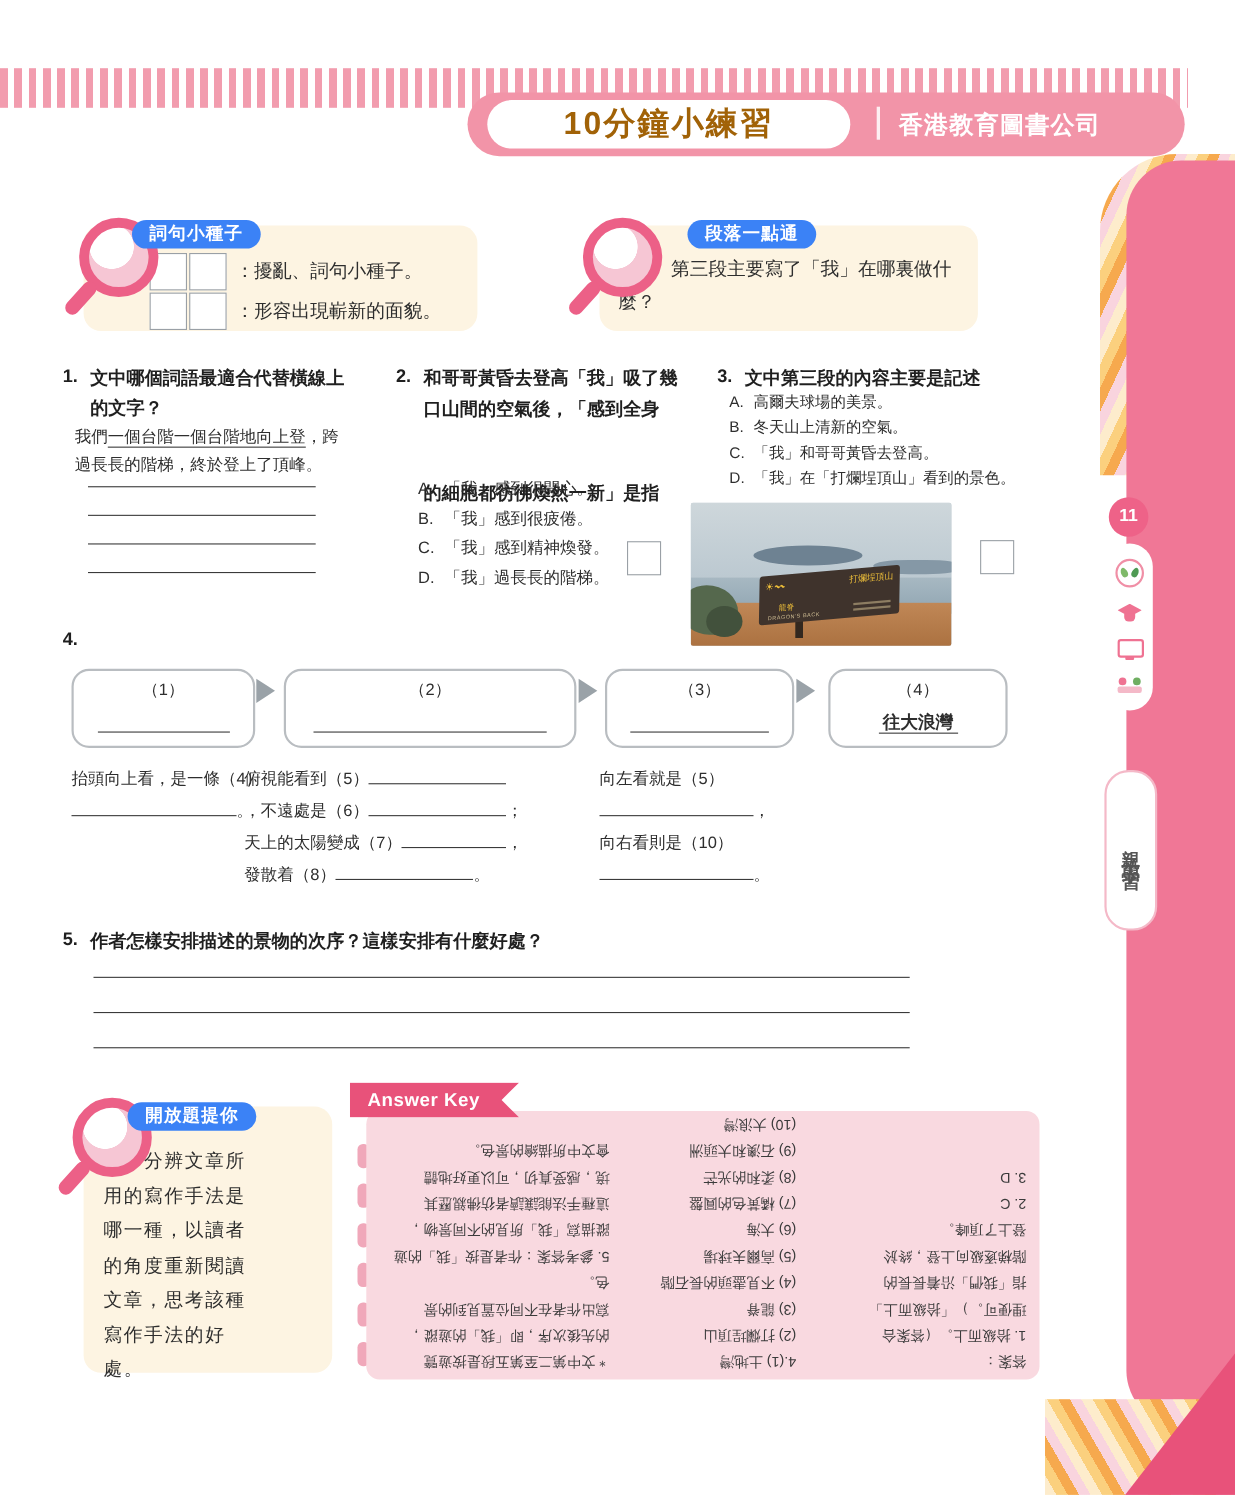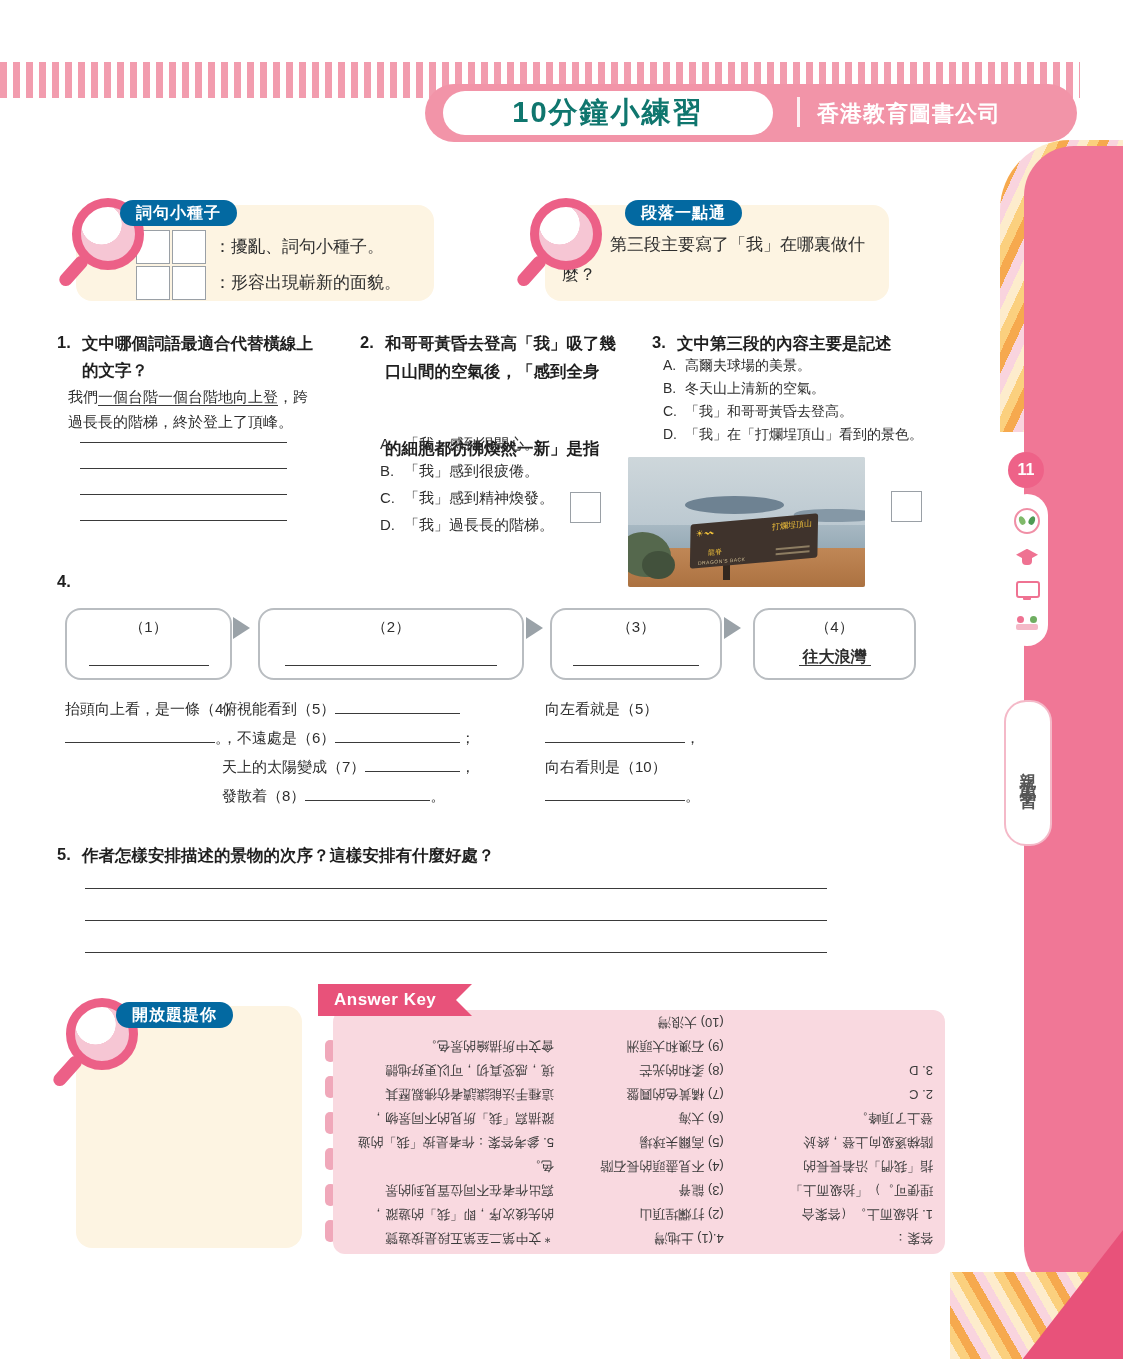--- a/index.html
+++ b/index.html
@@ -5,31 +5,31 @@
   html,body{margin:0;padding:0;background:#fff;}
   .page{position:relative;width:1123px;height:1359px;background:#fff;overflow:hidden;
         font-family:"Liberation Sans","DejaVu Sans",sans-serif;color:#2e2e2e;}
   .abs{position:absolute;}
   
   .stripes-top{left:0;top:62px;width:1080px;height:36px;
     background:repeating-linear-gradient(90deg,#f29cae 0 7px,#ffffff 7px 13px);}
   .banner{left:425px;top:84px;width:652px;height:58px;background:#f294a8;border-radius:30px;}
   .title-pill{left:18px;top:7px;width:330px;height:44px;background:#fff;border-radius:22px;
     display:flex;align-items:center;justify-content:center;font-size:29px;font-weight:600;
-    letter-spacing:2px;color:#0f766e;}
+    letter-spacing:2px;color:#a16207;}
   .banner-divider{left:372px;top:13px;width:3px;height:30px;background:#fff;opacity:.85;}
   .publisher{left:392px;top:15px;font-size:22px;font-weight:700;color:#fff;letter-spacing:1px;}
   
   .mag{width:54px;height:54px;border:9px solid #ec6087;border-radius:50%;
        background:radial-gradient(circle at 38% 32%,#ffffff 0 40%,#f6c6d4 41% 100%);z-index:3;}
   .mag .handle{position:absolute;left:-14px;top:46px;width:13px;height:36px;border-radius:7px;
        background:#ec6087;transform:rotate(42deg);}
   
   .cream-box{background:#fdf4e2;border-radius:16px;}
-  .label-pill{background:#0369a1;border-radius:15px;color:#fff;font-size:16px;font-weight:700;
+  .label-pill{background:#3b82f6;border-radius:15px;color:#fff;font-size:16px;font-weight:700;
       height:26px;line-height:26px;padding:0 16px;letter-spacing:1px;z-index:4;}
   .sq{width:32px;height:32px;background:#fff;border:1.5px solid #9aa0a6;}
   .txt{font-size:17px;line-height:1.35;}
   .stem{font-size:16.5px;font-weight:600;color:#1f1f1f;}
   .opt{font-size:15px;color:#2e2e2e;}
   .ansline{border-bottom:1.6px solid #3a3a3a;}
   .ansbox{width:29px;height:29px;background:#fff;border:1.6px solid #9aa0a6;}
   .blank{display:inline-block;border-bottom:1.5px solid #3a3a3a;height:1.05em;vertical-align:baseline;}
   
   .cbox{border:2px solid #b9bdc1;border-radius:16px;background:#fff;height:68px;}
@@ -219,20 +219,27 @@
   <div class="abs stem" style="left:82px;top:845px;">作者怎樣安排描述的景物的次序？這樣安排有什麼好處？</div>
   <div class="abs ansline" style="left:85px;top:888px;width:742px;"></div>
   <div class="abs ansline" style="left:85px;top:920px;width:742px;"></div>
   <div class="abs ansline" style="left:85px;top:952px;width:742px;"></div>
 
   <div class="abs cream-box" style="left:76px;top:1006px;width:226px;height:242px;"></div>
   <div class="abs mag" style="left:66px;top:998px;">
       <div class="handle"></div>
     </div>
   <div class="abs label-pill" style="left:116px;top:1002px;">開放題提你</div>
+  <div class="abs" style="left:94px;top:1040px;width:198px;font-size:17px;line-height:31.5px;letter-spacing:1.5px;white-space:pre-line;">　　分辨文章所
+用的寫作手法是
+哪一種，以讀者
+的角度重新閱讀
+文章，思考該種
+寫作手法的好
+處。</div>
 
   <div class="abs aktab" style="left:325px;top:1040px;"></div>
   <div class="abs aktab" style="left:325px;top:1076px;"></div>
   <div class="abs aktab" style="left:325px;top:1112px;"></div>
   <div class="abs aktab" style="left:325px;top:1148px;"></div>
   <div class="abs aktab" style="left:325px;top:1184px;"></div>
   <div class="abs aktab" style="left:325px;top:1220px;"></div>
   <div class="abs akbox" style="left:333px;top:1010px;width:612px;height:244px;"></div>
   <div class="abs ribbon" style="left:318px;top:984px;">Answer Key</div>
   <div class="abs akwrap" style="left:345px;top:1016px;width:588px;height:234px;">

